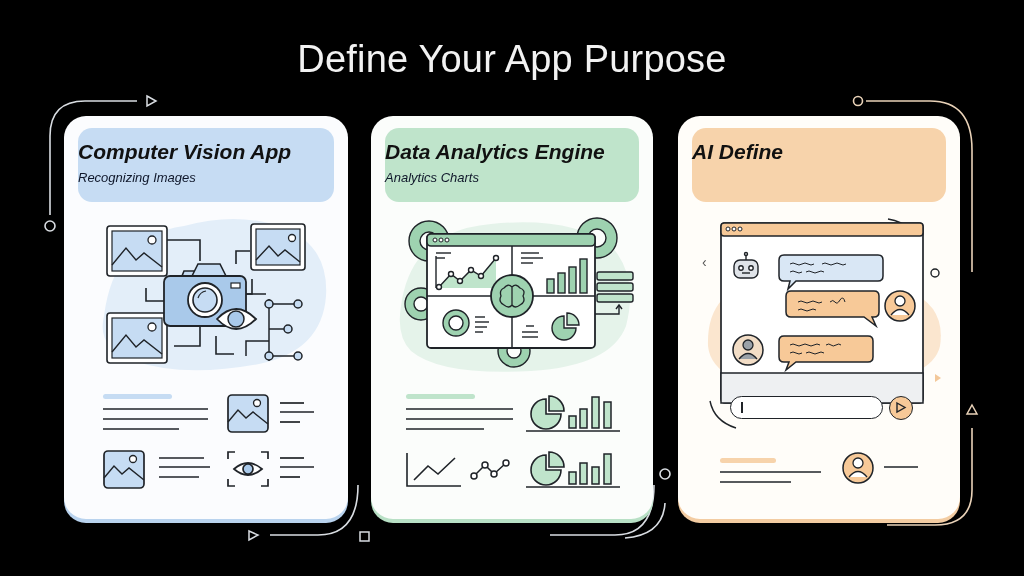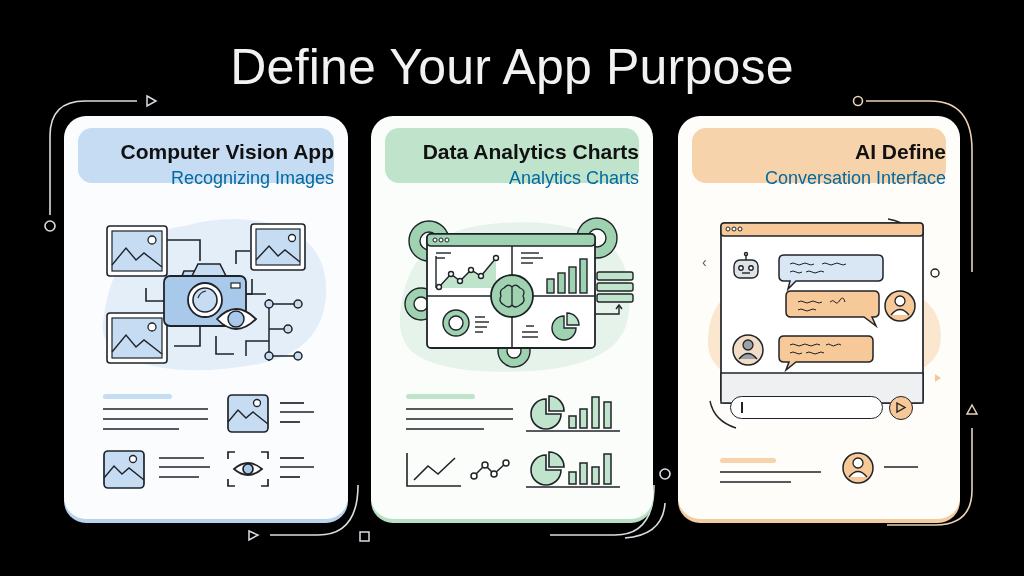--- a/index.html
+++ b/index.html
@@ -2,39 +2,39 @@
 <html><head>
 <meta charset="utf-8">
 <style>
   html, body { margin: 0; padding: 0; }
   body {
     width: 1024px; height: 576px; background: #000; overflow: hidden;
     position: relative; font-family: "Liberation Sans", sans-serif;
   }
   .title {
     position: absolute; top: 38px; left: 0; width: 1024px; text-align: center;
-    color: #f2f2f2; font-size: 50px; letter-spacing: 0.2px;
+    color: #f2f2f2; font-size: 38px; letter-spacing: 0.2px;
     font-family: "Liberation Sans", sans-serif;
   }
   .card {
     position: absolute; top: 116px; height: 403px; border-radius: 22px;
     background: #fbfcfe; box-sizing: border-box;
   }
   .card.blue { left: 64px; width: 284px; box-shadow: 0 4px 0 #b9d3ee; }
   .card.green { left: 371px; width: 282px; background: #fbfdfb; box-shadow: 0 4px 0 #b8e0c5; }
   .card.orange { left: 678px; width: 282px; background: #fffdf9; box-shadow: 0 4px 0 #f3ccA2; }
   .head {
-    position: absolute; left: 14px; right: 14px; top: 12px; height: 55px;
-    border-radius: 14px; text-align: right; box-sizing: border-box; padding-top: 11px;
+    position: absolute; left: 14px; right: 14px; top: 12px; height: 74px;
+    border-radius: 14px; text-align: left; box-sizing: border-box; padding-top: 11px; font-style: italic;
   }
   .blue .head { background: #c6dcf3; }
   .green .head { background: #bfe4cb; }
   .orange .head { background: #f7d3ab; }
   .head .h1 { font-weight: bold; font-size: 21px; color: #111; line-height: 26px; }
-  .head .h2 { font-size: 18px; color: #0369a1; line-height: 26px; }
+  .head .h2 { font-size: 13px; color: #0f172a; line-height: 26px; }
   svg.illus { position: absolute; left: 0; top: 0; }
   svg.deco { position: absolute; left: 0; top: 0; pointer-events: none; }
 </style>
 </head>
 <body>
 
 <div class="title">Define Your App Purpose</div>
 
 <svg class="deco" width="1024" height="576">
   <g fill="none" stroke="#d9dde2" stroke-width="1.6">
@@ -155,21 +155,21 @@
     <g stroke="#1f2328" stroke-width="1.7" fill="none">
       <path d="M164 343 V336 H171 M197 336 H204 V343 M204 363 V370 H197 M171 370 H164 V363"></path>
       <path d="M170 353 Q184 341 198 353 Q184 365 170 353 Z" fill="#fff"></path>
       <circle cx="184" cy="353" r="5" fill="#a9c9ea"></circle>
     </g>
   </svg>
 </div>
 
 <div class="card green">
   <div class="head">
-    <div class="h1">Data Analytics Charts</div>
+    <div class="h1">Data Analytics Engine</div>
     <div class="h2">Analytics Charts</div>
   </div>
   <svg class="illus" width="282" height="403">
     <path d="M30 190 Q40 115 120 108 Q200 100 240 130 Q268 160 255 210 Q240 250 160 255 Q70 260 40 235 Q25 220 30 190 Z" fill="#e5f3ea"></path>
 
     <g fill="#9ed2b0" stroke="#1f2328" stroke-width="1.4">
       <circle cx="58" cy="125" r="20"></circle>
       <circle cx="58" cy="125" r="9" fill="#fbfdfb"></circle>
     </g>
     <g fill="#9ed2b0" stroke="#1f2328" stroke-width="1.4">
@@ -287,21 +287,20 @@
         <rect x="209" y="347" width="7" height="21"></rect>
       <rect x="221" y="351" width="7" height="17"></rect>
         <rect x="233" y="338" width="7" height="30"></rect>
     </g>
   </svg>
 </div>
 
 <div class="card orange">
   <div class="head">
     <div class="h1">AI Define</div>
-    <div class="h2">Conversation Interface</div>
   </div>
   <svg class="illus" width="282" height="403">
     <path d="M30 230 Q28 170 90 165 Q160 160 230 175 Q268 190 262 230 Q255 262 180 270 Q90 278 55 262 Q32 250 30 230 Z" fill="#fbe6cf"></path>
 
     <path d="M210 103 Q238 108 243 133" fill="none" stroke="#1f2328" stroke-width="1.4"></path>
     <path d="M32 285 Q36 305 58 312" fill="none" stroke="#1f2328" stroke-width="1.4"></path>
     <text x="24" y="151" font-size="14" fill="#555" font-family="Liberation Sans, sans-serif">‹</text>
     <circle cx="257" cy="157" r="4" fill="none" stroke="#1f2328" stroke-width="1.4"></circle>
     <path d="M257 258 L263 262 L257 266 Z" fill="#f3c89a"></path>
 

